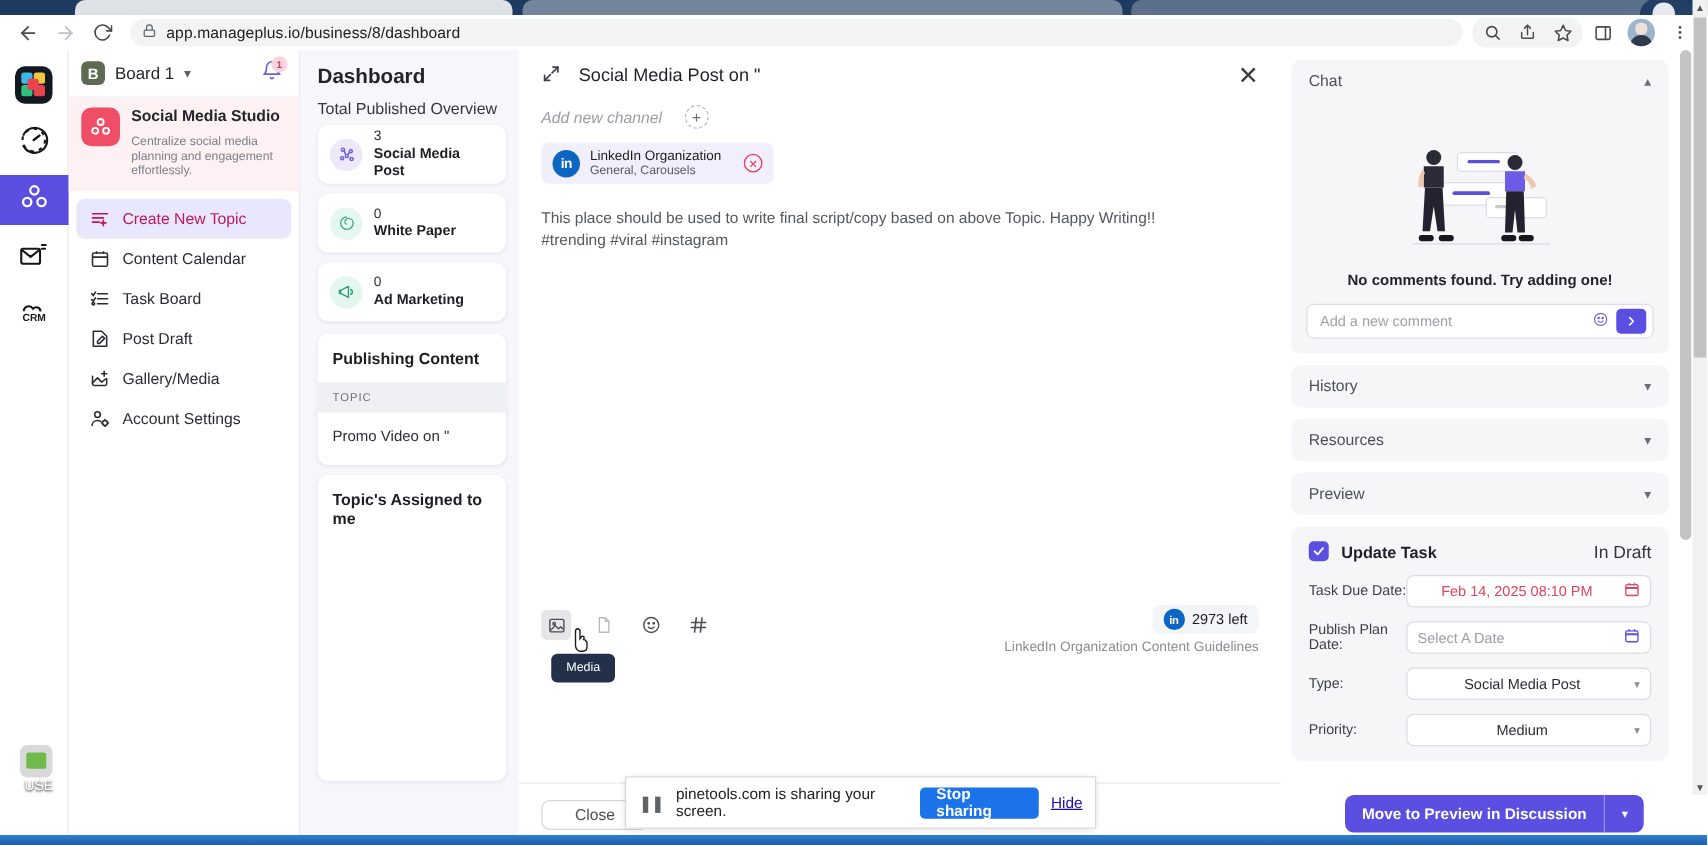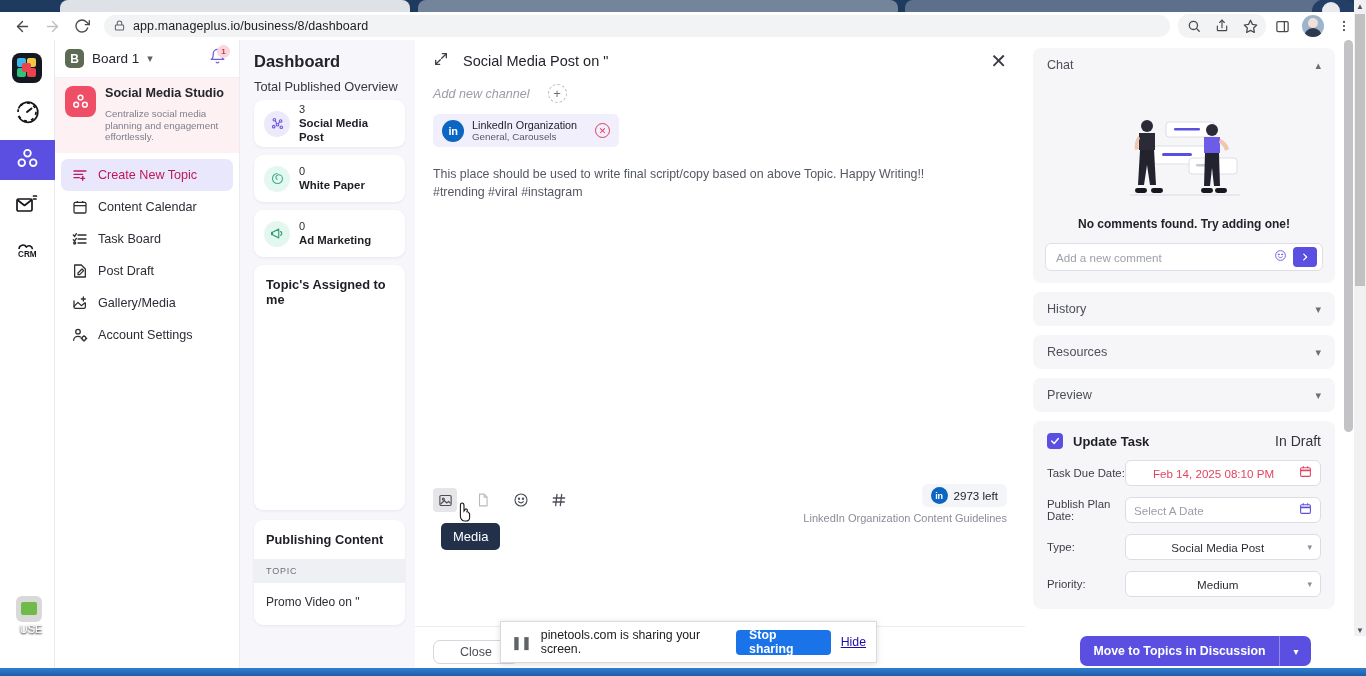--- a/index.html
+++ b/index.html
@@ -102,21 +102,21 @@
   .chan-t { font-size:10.8px; color:#1b1d24; line-height:12px;}
   .chan-s { font-size:9.8px; color:#565a65; line-height:12px;}
   .chan-del { margin-left:auto; width:15px;height:15px;border-radius:50%;border:1.6px solid #e23b5c;color:#e23b5c;font-size:9px;display:flex;align-items:center;justify-content:center;cursor:pointer;}
 
   .editor { margin:18px 18px 0 18px; font-size:12.4px; color:#545861; line-height:18px; min-height:250px;}
 
   .tools { position:absolute; left:18px; top:448px; width:574px; display:flex; align-items:flex-start; gap:14px;}
   .tool-btn { width:24px;height:24px;display:flex;align-items:center;justify-content:center;color:#4b4e57; cursor:pointer; border-radius:4px;}
   .tool-btn.pressed { background:#e6e6e8; }
   .cursor-hand { position:absolute; left:26px; top:14px; width:17px;height:21px; pointer-events:none;}
-  .tooltip { position:absolute; left:8px; top:35px; background:#22304a; color:#fff; font-size:13px; padding:6px 12px; border-radius:5px; white-space:nowrap;}
+  .tooltip { position:absolute; left:8px; top:35px; background:#22304a; color:#fff; font-size:10px; padding:6px 12px; border-radius:5px; white-space:nowrap;}
   .quota { position:absolute; right:0; top:-4px; text-align:right;}
   .quota-chip { display:inline-flex; align-items:center; gap:6px; background:#f4f5f8; border-radius:6px; padding:3px 9px;}
   .quota-ic { width:17px;height:17px;border-radius:50%;background:#0a66c2;color:#fff;font-size:9px;font-weight:bold;display:flex;align-items:center;justify-content:center;letter-spacing:-.3px;}
   .quota-n { font-size:11.6px; color:#1d1f26;}
   .quota-sub { font-size:11px; color:#8a8d96; margin-top:5px;}
 
   .main-foot { position:absolute; left:0; bottom:0; width:610px; height:50px; border-top:1px solid #ececf1; background:#fff; display:flex; align-items:center; padding:0 18px;}
   .close-btn { height:24px; min-width:86px; border:1px solid #d6d6de; border-radius:7px; background:#fff; color:#4d4f58; font-size:12.5px; display:flex;align-items:center;justify-content:center; cursor:pointer;}
 
   
@@ -446,28 +446,28 @@
               <path d="M4 10H2.5v4H4"></path>
               <path d="M16 9a3 3 0 0 1 0 6"></path>
             </svg>
         </div>
         <div>
           <div class="stat-n">0</div>
           <div class="stat-l">Ad Marketing</div>
         </div>
       </div>
 
-      <div class="panel-card" style="height:245px">
-        <div class="panel-h">Topic's Assigned to me</div>
-      </div>
-
       <div class="panel-card" style="margin-top:10px">
         <div class="panel-h">Publishing Content</div>
         <div class="tbl-head">TOPIC</div>
         <div class="tbl-row">Promo Video on "</div>
+      </div>
+
+      <div class="panel-card" style="height:245px">
+        <div class="panel-h">Topic's Assigned to me</div>
       </div>
     </div>
 
     <div class="main">
       <div class="main-head">
         <span class="expand-ic">
           <svg width="16" height="16" viewBox="0 0 24 24" fill="none" stroke="currentColor" stroke-width="2" stroke-linecap="round" stroke-linejoin="round">
               <polyline points="14 4 20 4 20 10"></polyline>
               <polyline points="10 20 4 20 4 14"></polyline>
               <line x1="20" y1="4" x2="13" y2="11"></line>
@@ -676,21 +676,21 @@
           <span class="fctl">
             <span class="fval">Medium</span>
             <span style="color:#8b8e97;font-size:9px">▾</span>
           </span>
         </div>
       </div>
     </div>
 
     <div class="cta-wrap">
       <div class="cta">
-        <span class="lbl">Move to Topics in Discussion</span>
+        <span class="lbl">Move to Preview in Discussion</span>
         <span class="sep"></span>
         <span class="arr">▾</span>
       </div>
     </div>
 
     <div class="sb-main">
       <div class="thumb"></div>
     </div>
   </div>
 

